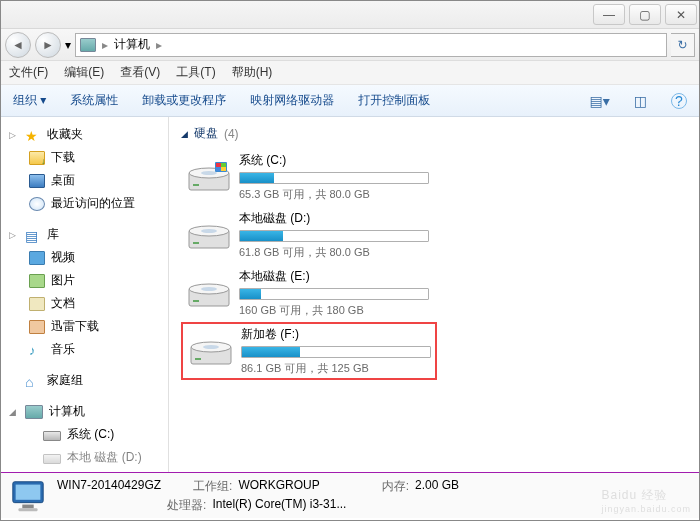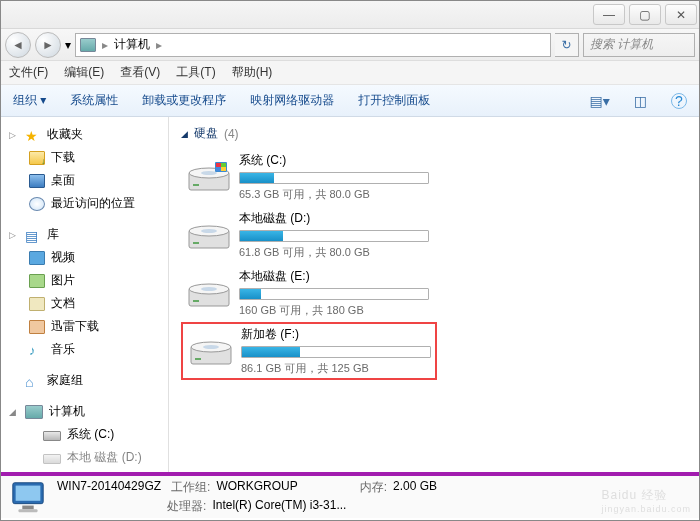--- a/index.html
+++ b/index.html
@@ -64,21 +64,21 @@
 .drive.highlight { border: 2px solid #ef4444; }
 .drive .dicon { width:44px; height:40px; display:flex; align-items:center; justify-content:center; }
 .drive .dicon svg { width:44px; height:34px; }
 .drive .dinfo { flex:1; }
 .drive .dname { margin-bottom:3px; }
 .drive .dbar { height:12px; border:1px solid #b0b0b0; background:#fff; border-radius:1px; overflow:hidden; margin-bottom:3px; width: 190px; }
 .drive .dfill { height:100%; background: linear-gradient(#39b5e6,#1890c8); }
 .drive .dfree { color:#6a6a6a; font-size:11px; }
 
 
-.statusbar { height:46px; border-top:4px solid #a21caf; display:flex; align-items:center; padding: 8px 8px; gap:10px; background:#fafafa; position:relative; }
+.statusbar { height:46px; border-top:1px solid #a21caf; display:flex; align-items:center; padding: 8px 8px; gap:10px; background:#fafafa; position:relative; }
 .statusbar .bigicon { width:38px; height:36px; }
 .statusbar .bigicon svg { width:38px; height:36px; }
 .statusbar .scol { display:flex; flex-direction:column; gap:2px; }
 .statusbar .row { display:flex; gap:6px; }
 .statusbar .lbl { color:#6a6a6a; }
 .watermark { position:absolute; right:8px; bottom:4px; color:#ccc; font-size:16px; letter-spacing:1px; opacity:0.6; pointer-events:none; }
 .watermark small { display:block; font-size:9px; text-align:left; }
 </style>
 </head>
 <body>
@@ -93,23 +93,20 @@
   <div class="navbtn">◄</div>
   <div class="navbtn">►</div>
   <span>▾</span>
   <div class="addrbar">
     <span class="comp-icon"></span>
     <span class="sep">▸</span>
     <span>计算机</span>
     <span class="sep">▸</span>
   </div>
   <div class="refresh">↻</div>
-  <div class="searchbox">
-    <span>搜索 计算机</span>
-  </div>
 </div>
 
 <div class="menubar">
   <span>文件(F)</span>
   <span>编辑(E)</span>
   <span>查看(V)</span>
   <span>工具(T)</span>
   <span>帮助(H)</span>
 </div>
 
@@ -291,21 +288,21 @@
     <svg viewBox="0 0 40 36">
         <rect x="4" y="3" width="32" height="22" rx="2" fill="#2a6bb0" stroke="#1a4a80"></rect>
         <rect x="7" y="6" width="26" height="16" fill="#8ec8f0"></rect>
         <rect x="14" y="27" width="12" height="4" fill="#888"></rect>
         <rect x="10" y="31" width="20" height="3" rx="1" fill="#bbb"></rect>
       </svg>
   </div>
   <div class="scol">
     <div class="row">
       <span style="font-weight:normal;">WIN7-20140429GZ</span>
-      <span class="lbl" style="margin-left:4px;">工作组:</span>
+      <span class="lbl" style="margin-left:26px;">工作组:</span>
       <span>WORKGROUP</span>
       <span class="lbl" style="margin-left:56px;">内存:</span>
       <span>2.00 GB</span>
     </div>
     <div class="row">
       <span style="visibility:hidden;">WIN7-20140429GZ</span>
       <span class="lbl" style="margin-left:0;">处理器:</span>
       <span>Intel(R) Core(TM) i3-31...</span>
     </div>
   </div>

